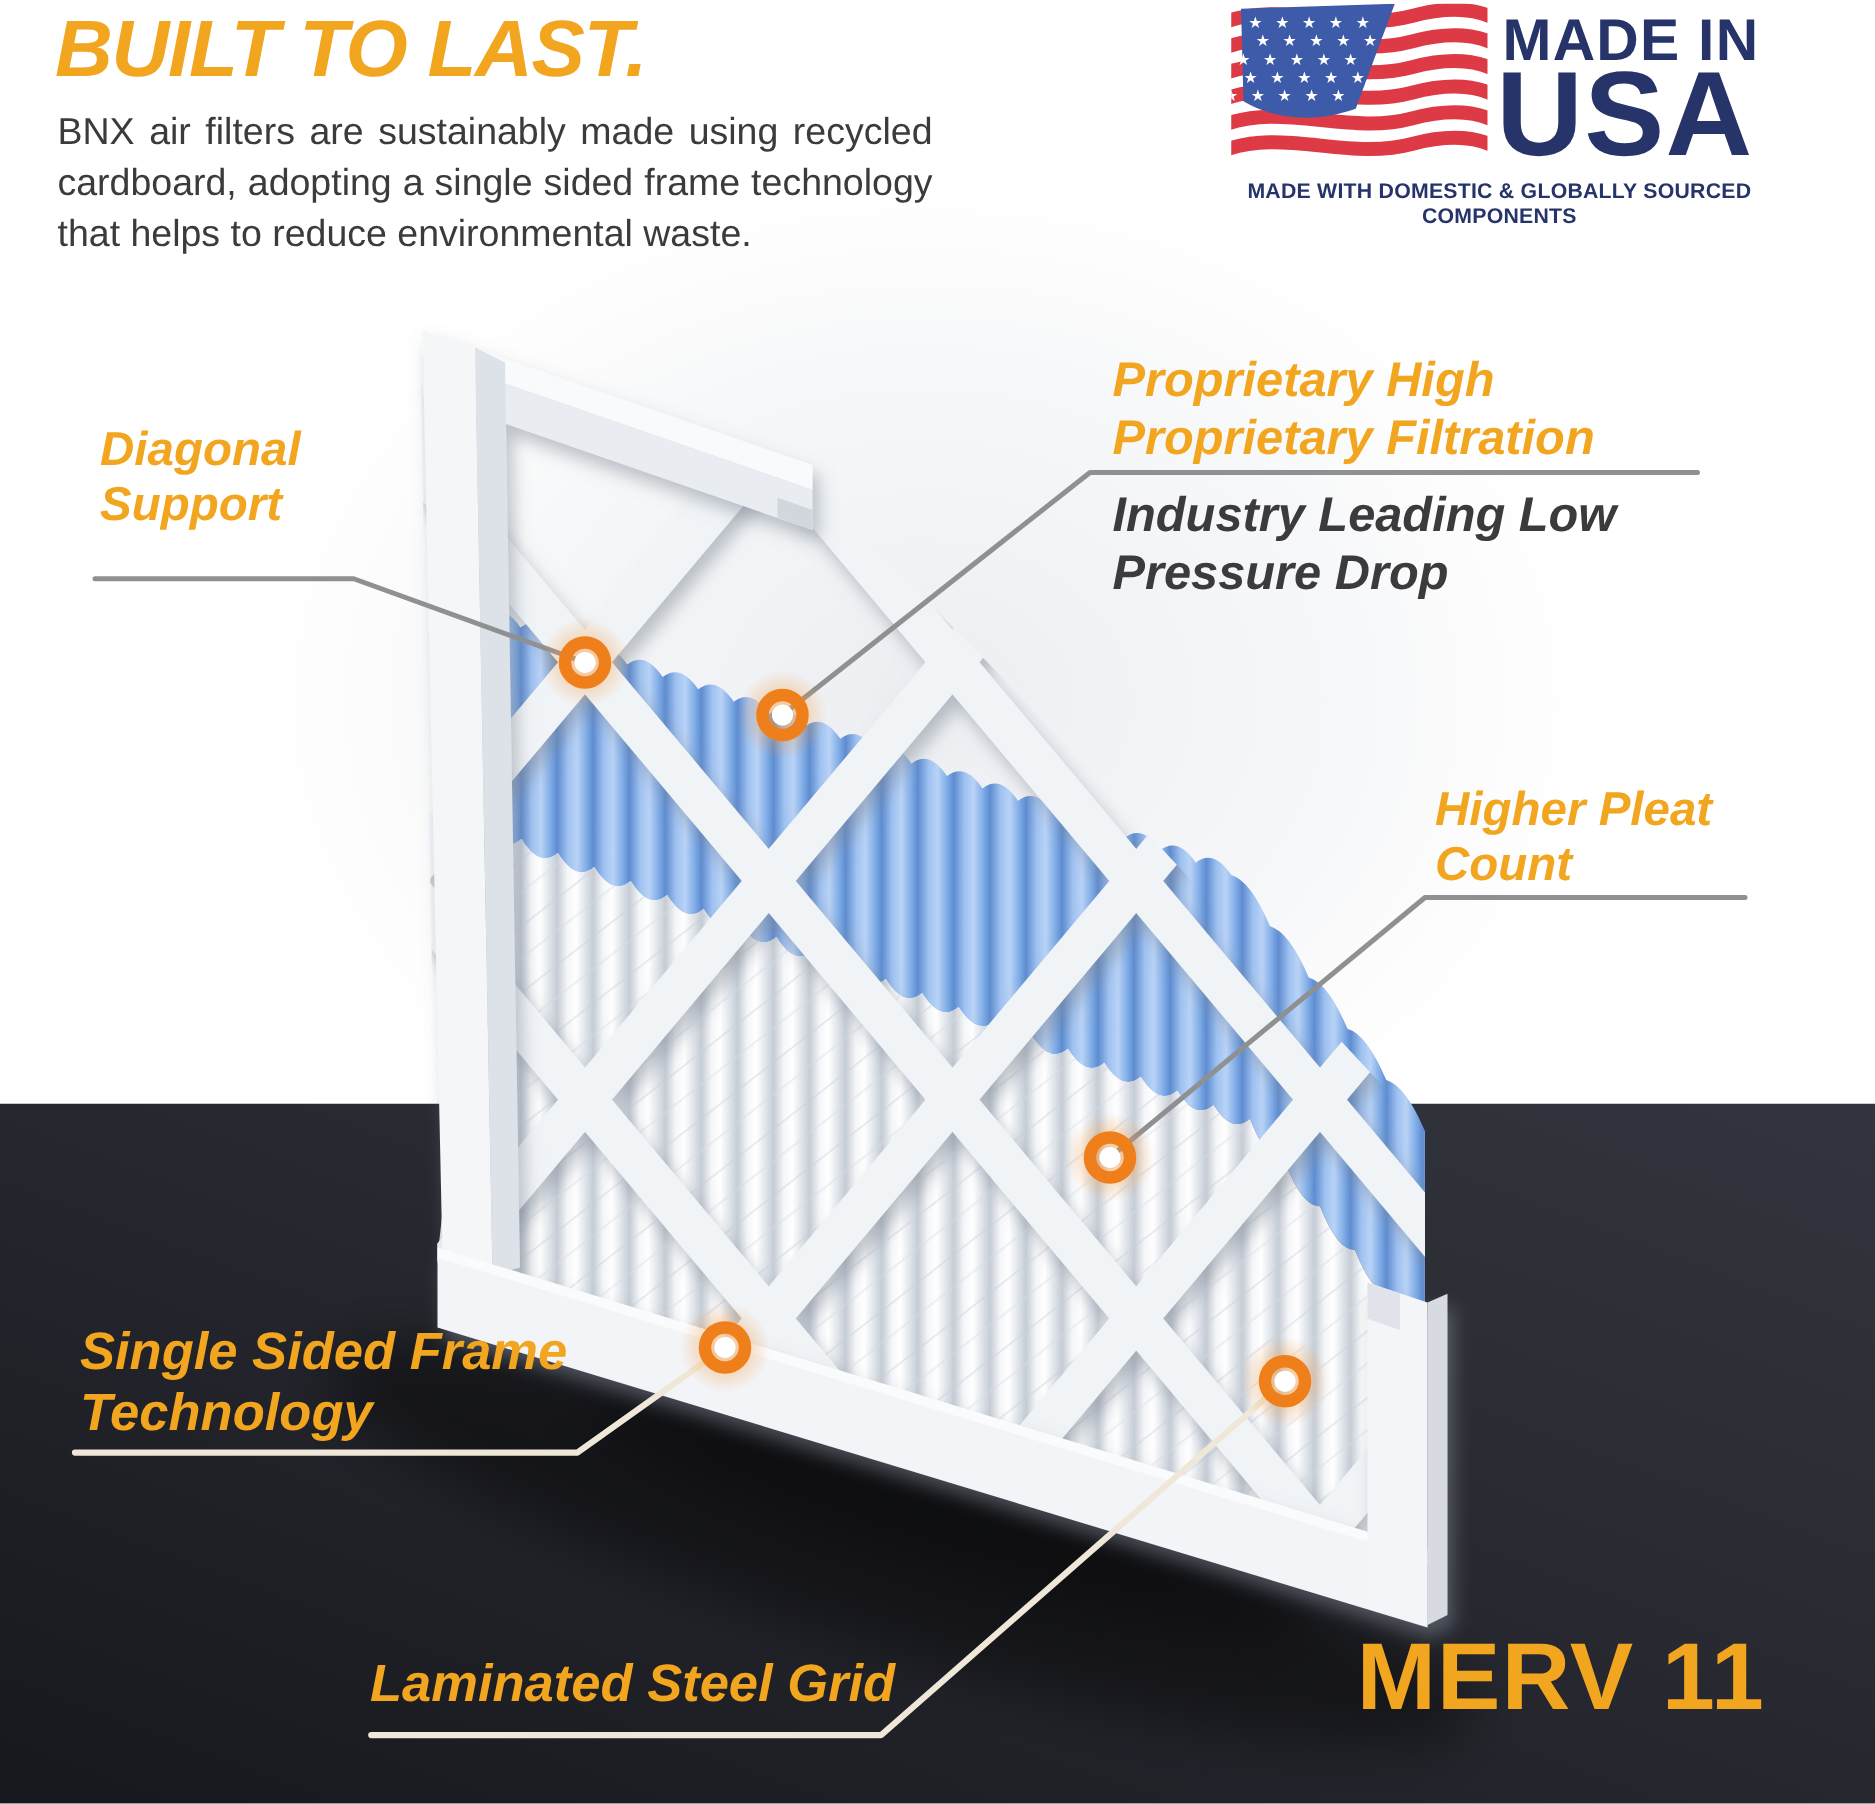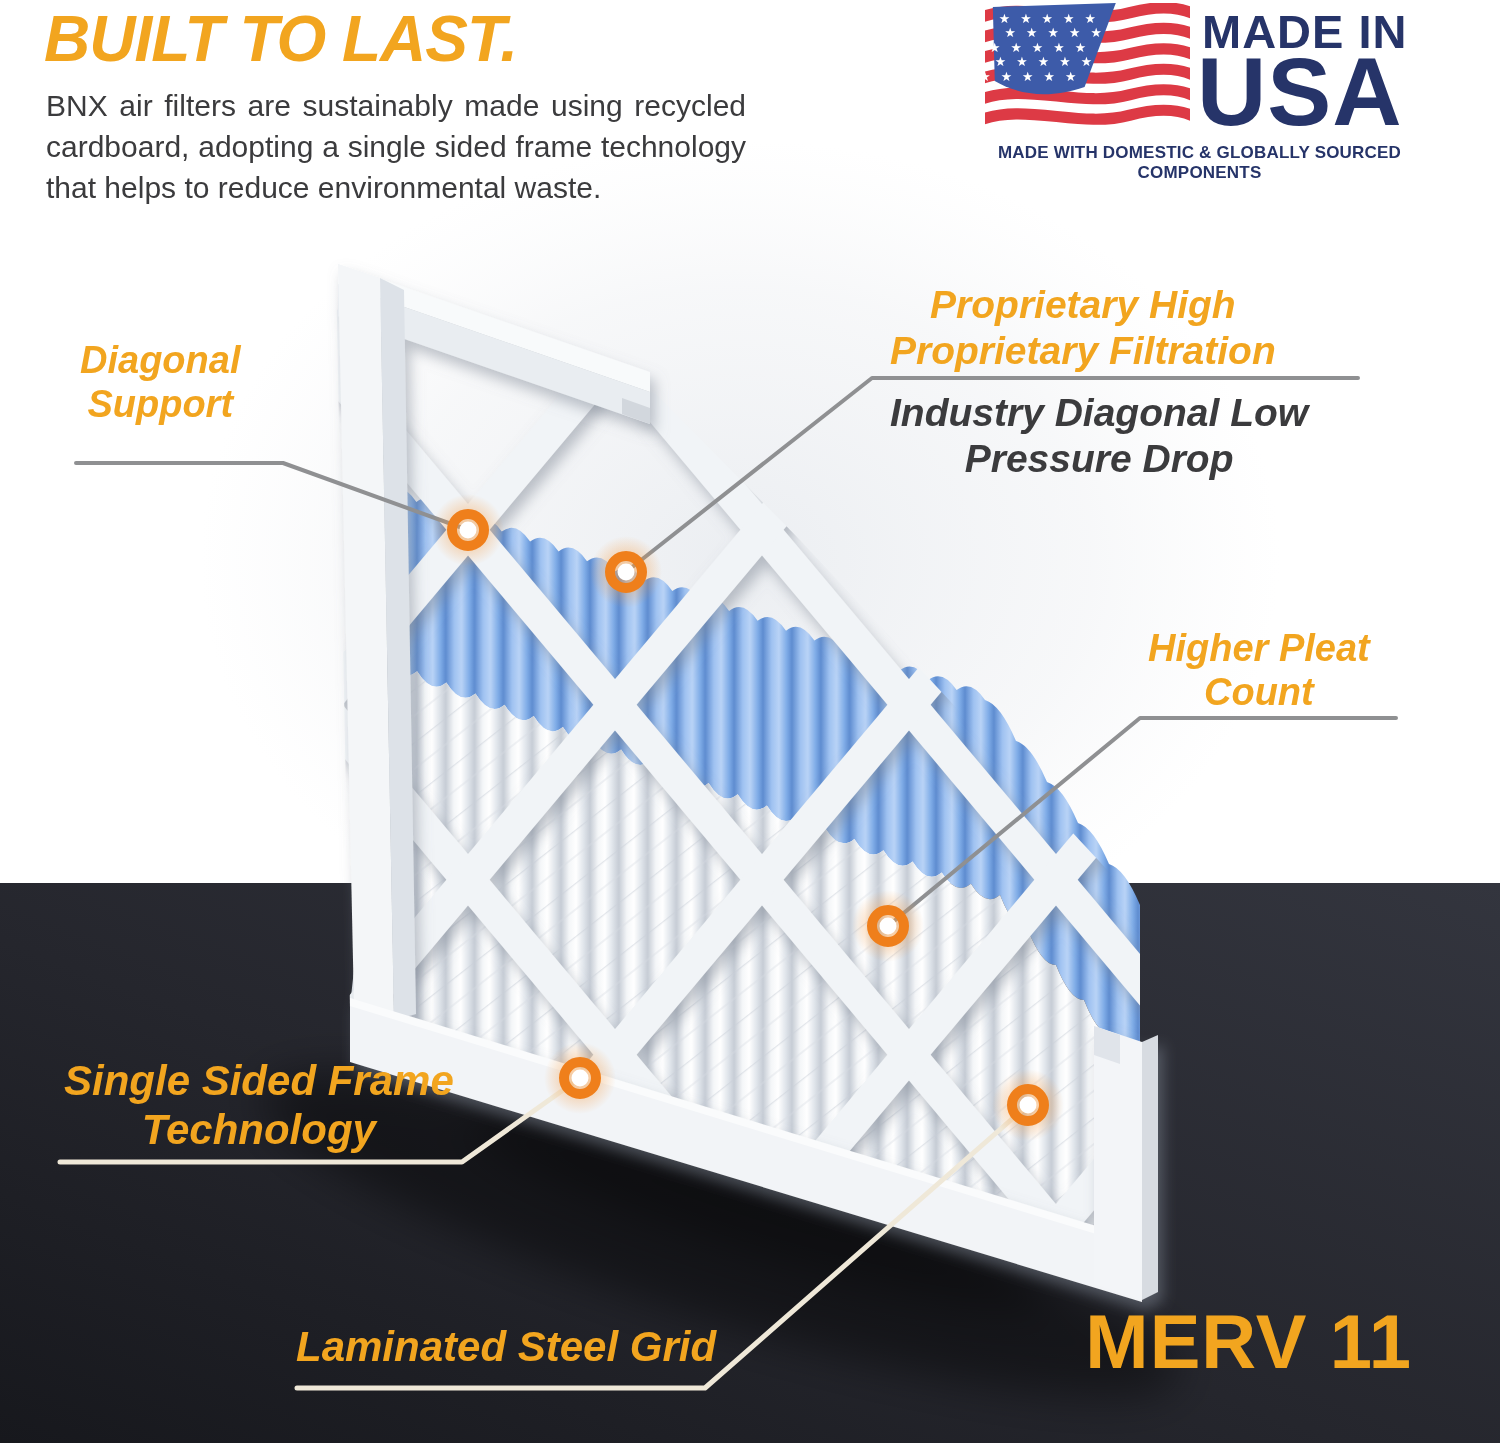--- a/index.html
+++ b/index.html
@@ -29,21 +29,21 @@
   }
   .desc{
     left:46px;top:86px;width:700px;font-size:30px;line-height:1.36;
     color:var(--text-dark);text-align:justify;
   }
   .madein{left:1202px;top:8px;font-size:47px;font-weight:600;color:var(--navy);letter-spacing:1px;line-height:1;}
   .usa{left:1197px;top:44px;font-size:96px;font-weight:900;color:var(--navy);letter-spacing:1px;line-height:1;}
   .tagline{left:972px;top:132px;width:455px;text-align:center;font-size:17px;font-weight:700;color:var(--navy);letter-spacing:.2px;margin-top:11px;}
   .flagbox{left:985px;top:3px;width:205px;height:122px;}
   .co{position:absolute;color:var(--accent);font-weight:800;font-style:italic;line-height:1.17;white-space:nowrap;}
-  .co .ln{display:block;text-align:center;}
+  .co .ln{display:block;}
   .l-ds{left:80px;top:338px;font-size:38px;}
   .l-filt{left:890px;top:282px;font-size:39px;}
   .l-press{left:890px;top:390px;font-size:39px;color:var(--text-dark);}
   .l-pleat{left:1148px;top:626px;font-size:38px;}
   .l-frame{left:64px;top:1056px;font-size:42px;}
   .l-steel{left:296px;top:1322px;font-size:42px;}
   .merv{
     position:absolute;right:88px;top:1298px;font-size:76px;font-weight:900;
     color:var(--accent);letter-spacing:1px;white-space:nowrap;
   }
@@ -246,21 +246,21 @@
     <span class="ln">Diagonal</span>
     <span class="ln">Support</span>
   </div>
 
   <div class="co l-filt">
     <span class="ln">Proprietary High</span>
     <span class="ln">Proprietary Filtration</span>
   </div>
 
   <div class="co l-press">
-    <span class="ln">Industry Diagonal Low</span>
+    <span class="ln">Industry Leading Low</span>
     <span class="ln">Pressure Drop</span>
   </div>
 
   <div class="co l-pleat">
     <span class="ln">Higher Pleat</span>
     <span class="ln">Count</span>
   </div>
 
   <div class="co l-steel">
     <span class="ln">Laminated Steel Grid</span>

